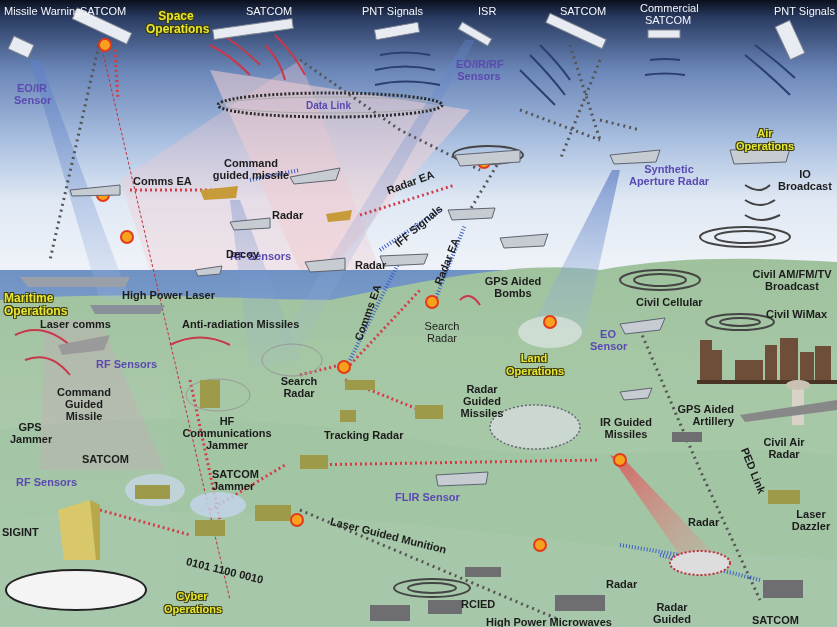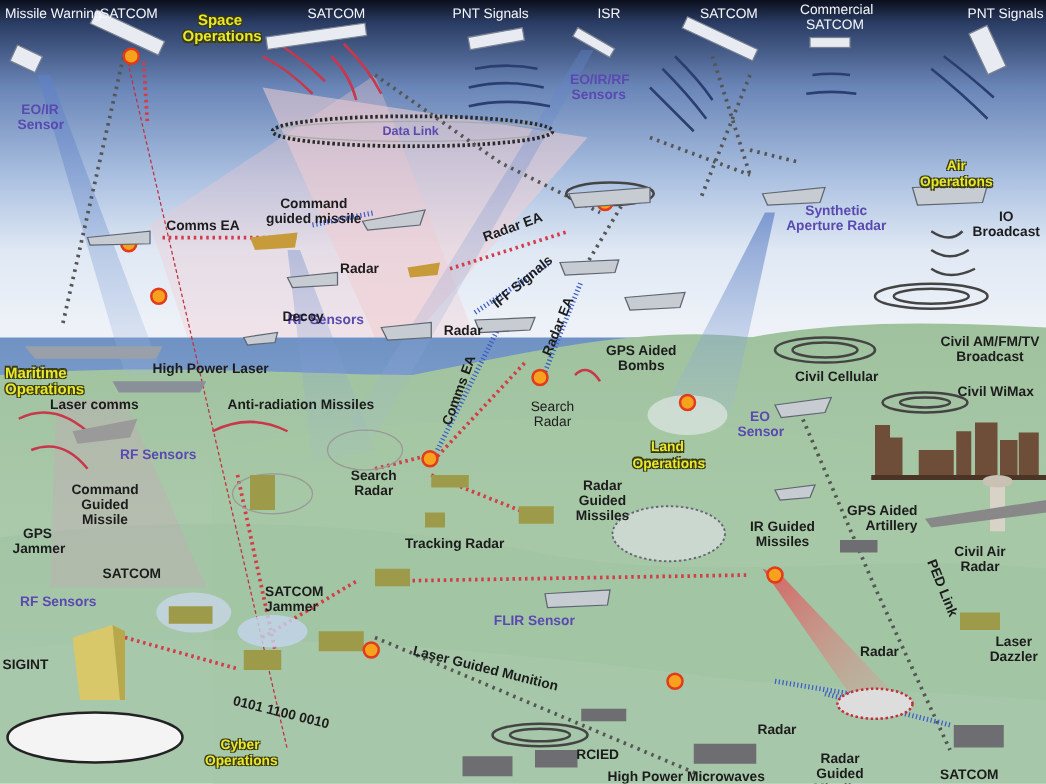--- a/index.html
+++ b/index.html
@@ -269,20 +269,21 @@
 <div class="lbl" style="left:46px;top:386px;width:76px;white-space:normal;">Command Guided Missile</div>
 <div class="lbl" style="left:10px;top:421px;width:40px;white-space:normal;">GPS Jammer</div>
 
 <div class="lbl rot" style="left:352px;top:338px;transform:rotate(-70deg);">Comms EA</div>
 <div class="lbl rot" style="left:432px;top:282px;transform:rotate(-68deg);">Radar EA</div>
 <div class="lbl" style="left:480px;top:275px;width:66px;white-space:normal;">GPS Aided Bombs</div>
 <div class="lbl" style="left:420px;top:320px;width:44px;white-space:normal;font-weight:normal;">Search Radar</div>
 <div class="lbl" style="left:277px;top:375px;width:44px;white-space:normal;">Search Radar</div>
 <div class="lbl yellow" style="left:506px;top:352px;width:56px;white-space:normal;font-size:11px;">Land Operations</div>
 <div class="lbl" style="left:460px;top:383px;width:44px;white-space:normal;">Radar Guided Missiles</div>
+<div class="lbl" style="left:175px;top:415px;width:104px;white-space:normal;">HF Communications Jammer</div>
 <div class="lbl" style="left:324px;top:429px;">Tracking Radar</div>
 <div class="lbl" style="left:596px;top:416px;width:60px;white-space:normal;">IR Guided Missiles</div>
 <div class="lbl" style="left:674px;top:403px;width:60px;white-space:normal;text-align:right;">GPS Aided Artillery</div>
 <div class="lbl rot" style="left:750px;top:446px;transform:rotate(68deg);">PED Link</div>
 <div class="lbl" style="left:756px;top:436px;width:56px;white-space:normal;">Civil Air Radar</div>
 <div class="lbl" style="left:82px;top:453px;">SATCOM</div>
 <div class="lbl" style="left:2px;top:526px;">SIGINT</div>
 <div class="lbl" style="left:212px;top:468px;width:50px;white-space:normal;text-align:left;">SATCOM Jammer</div>
 <div class="lbl rot" style="left:332px;top:515px;transform:rotate(14deg);">Laser Guided Munition</div>
 <div class="lbl" style="left:688px;top:516px;">Radar</div>

